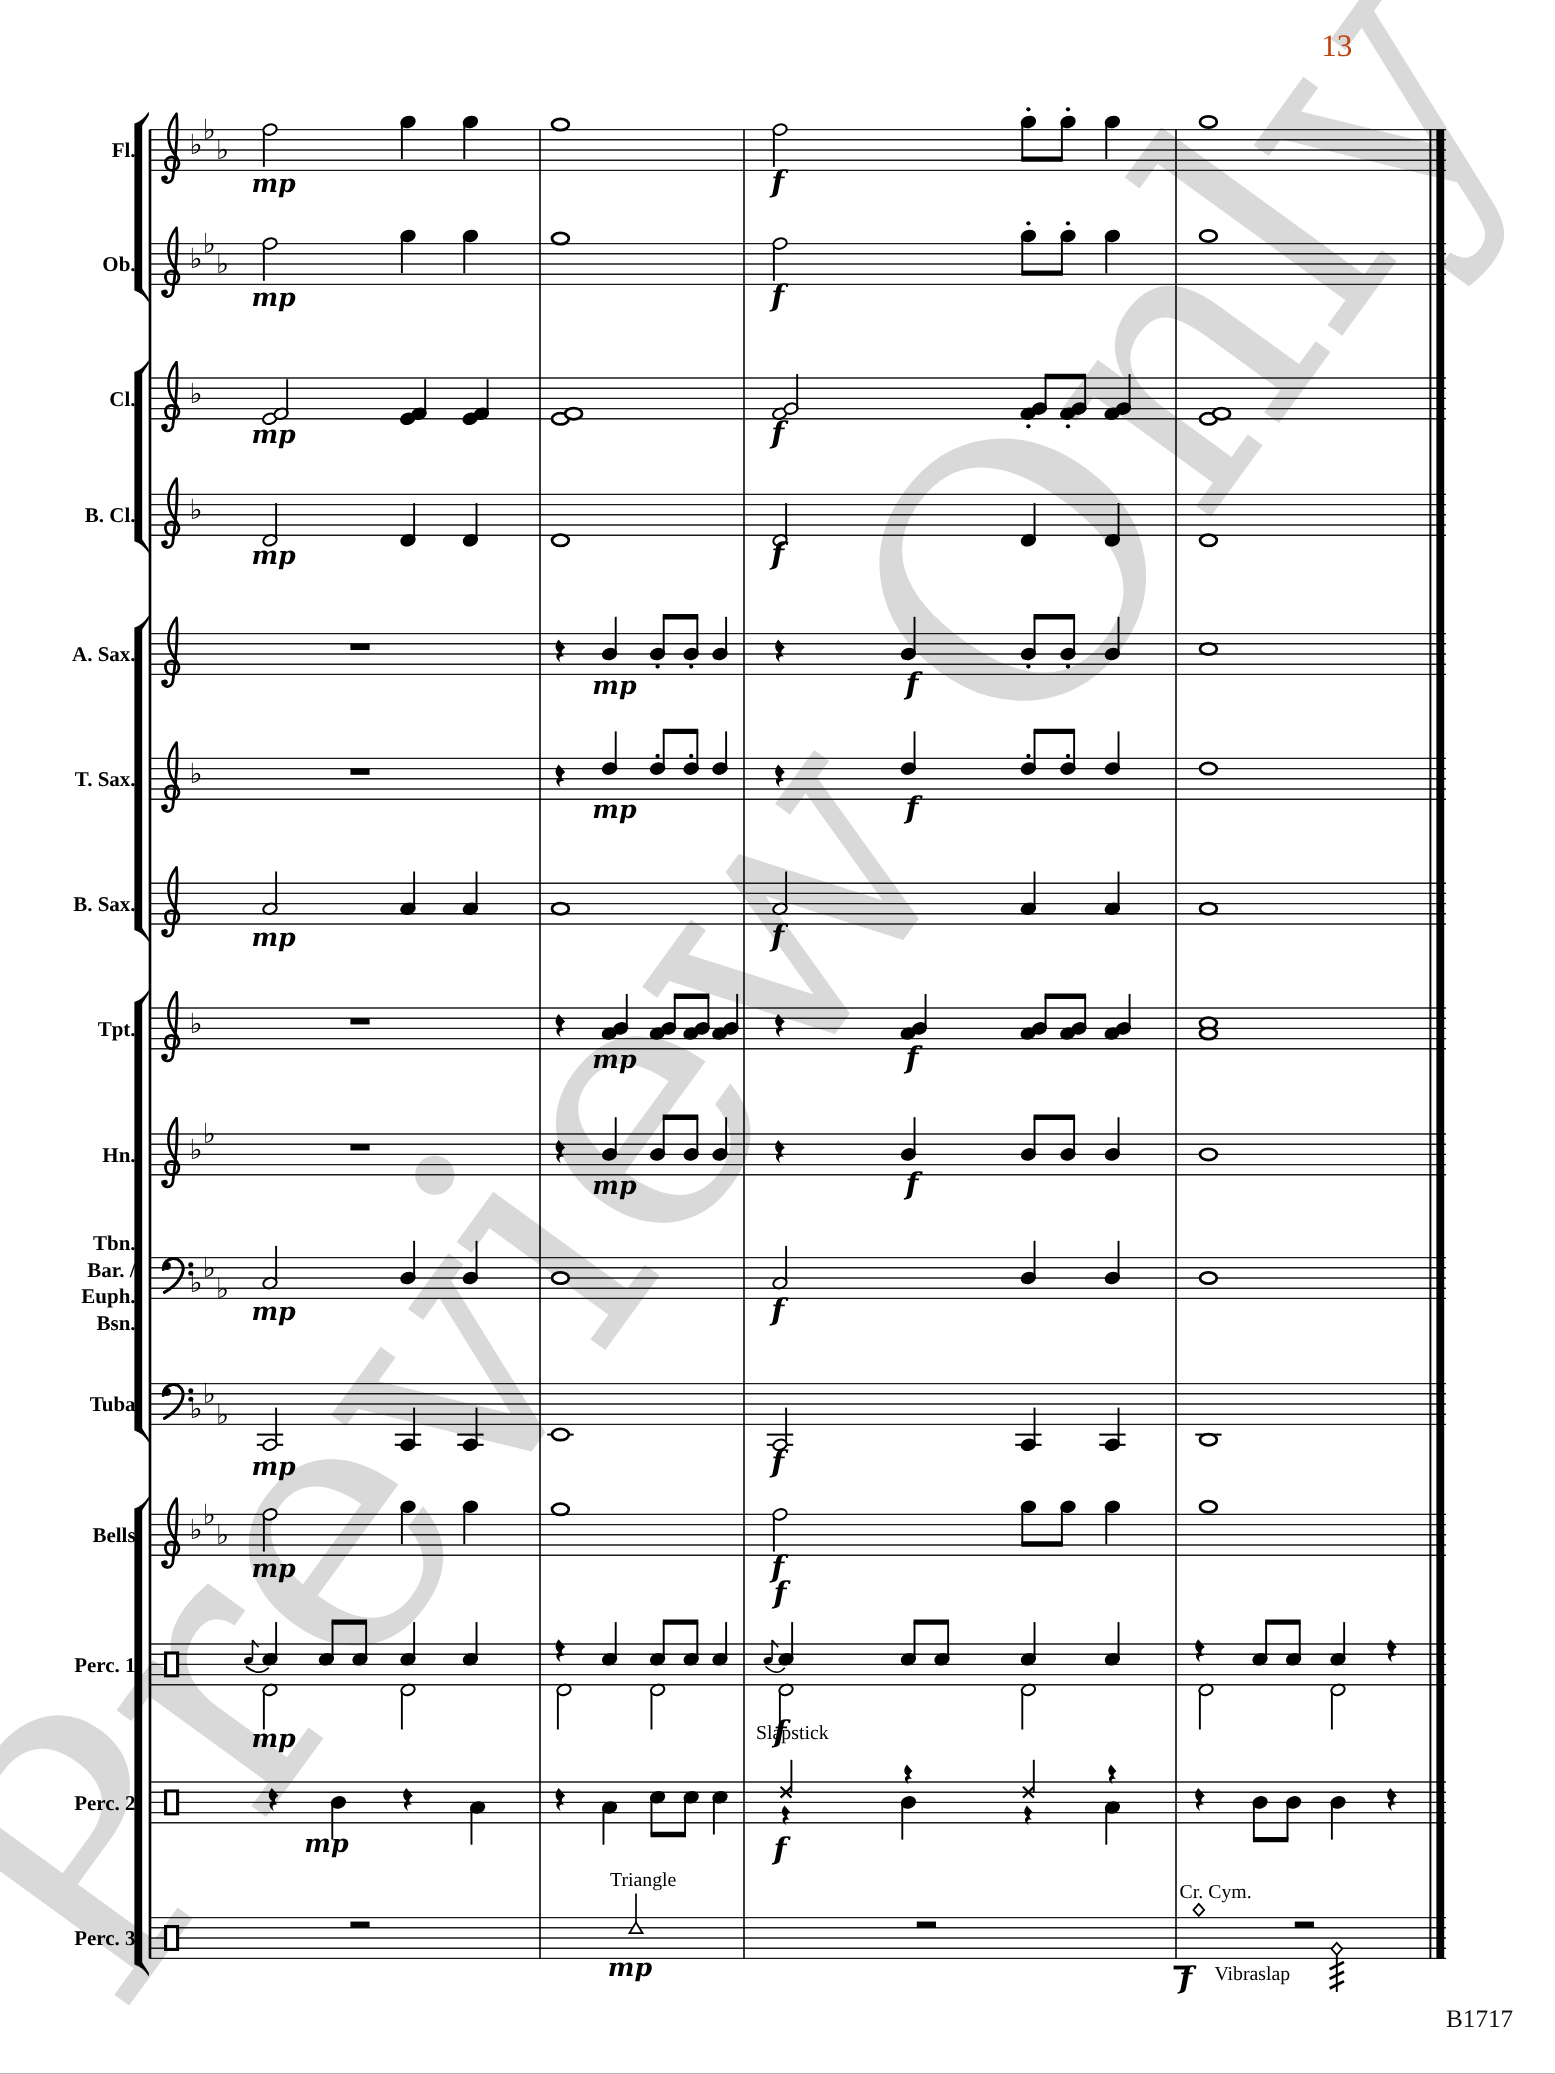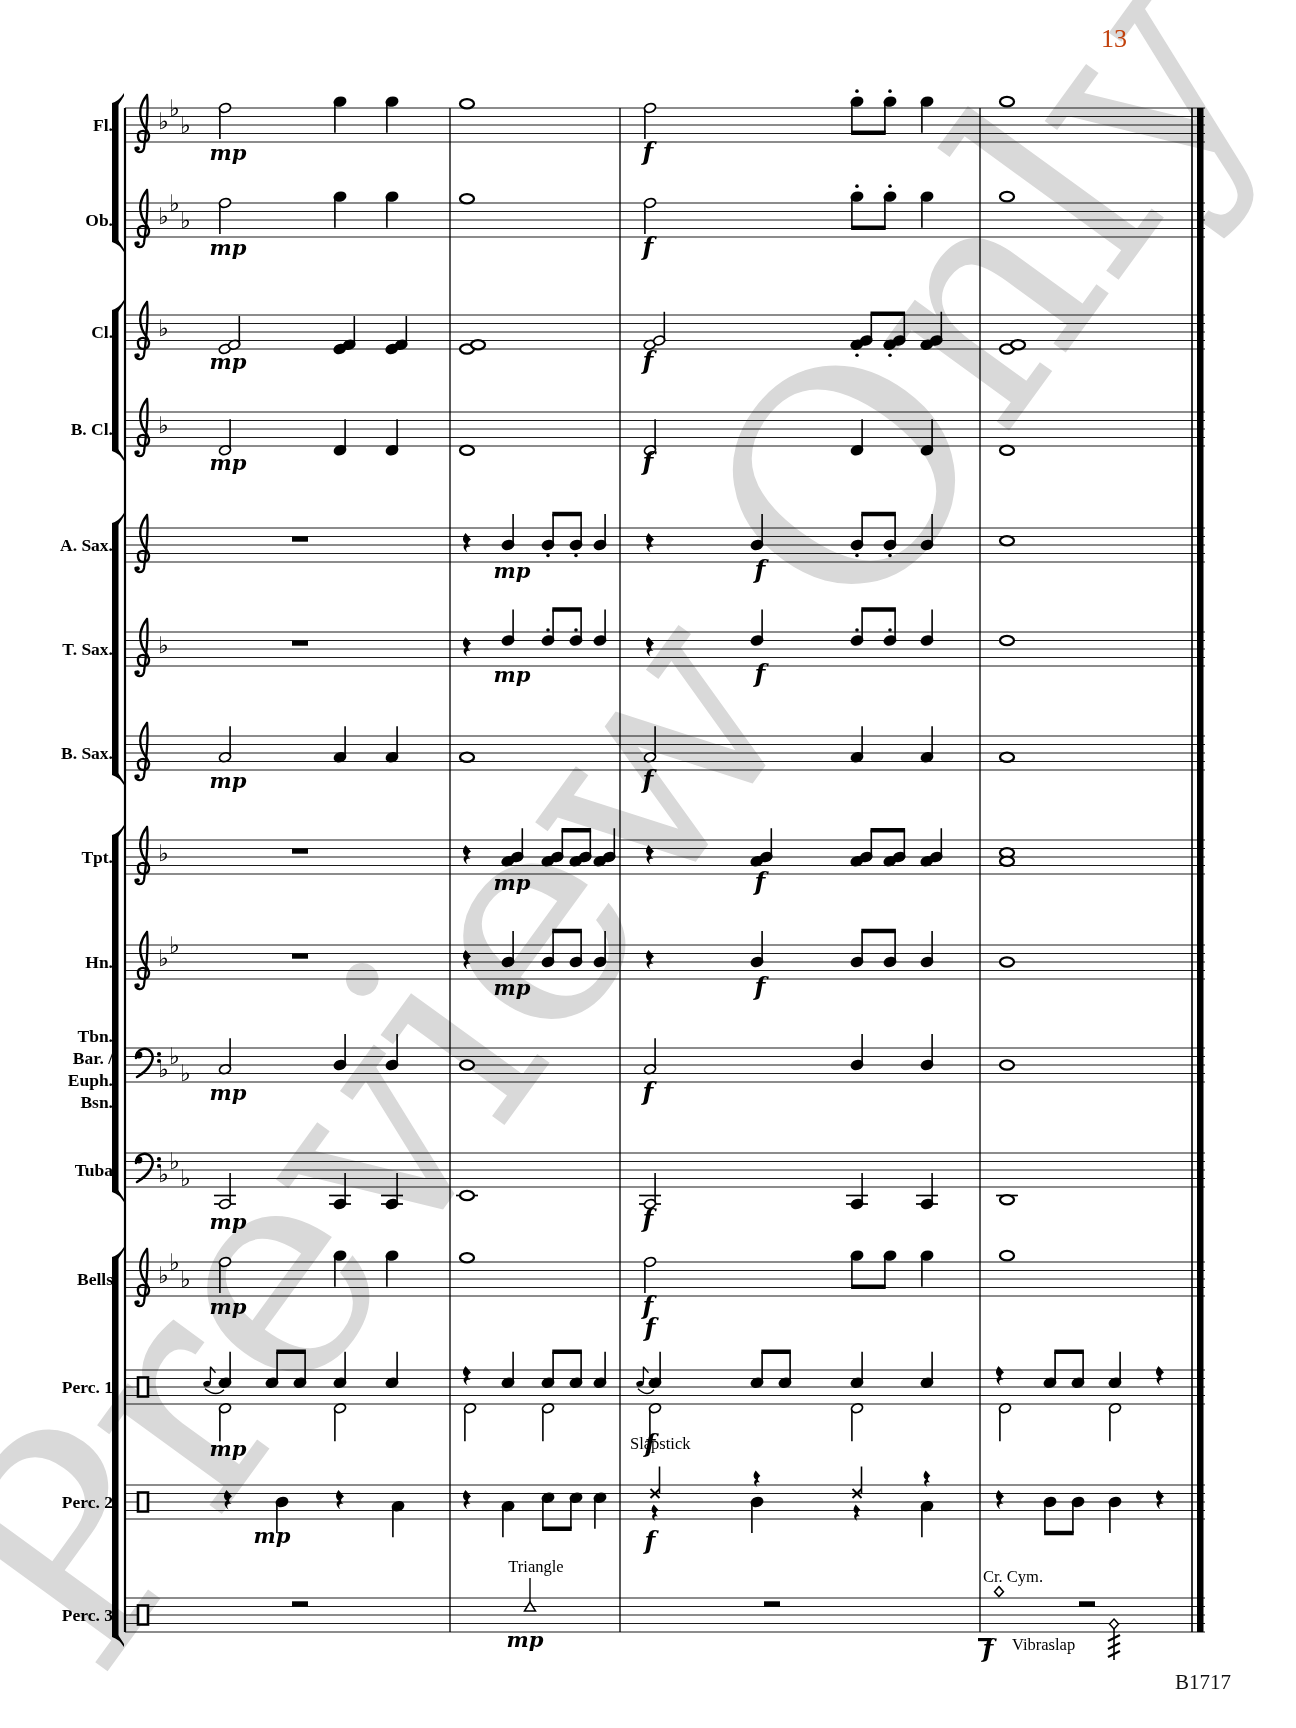--- a/index.html
+++ b/index.html
@@ -3,21 +3,21 @@
 <meta charset="utf-8">
 <style>
   html,body{margin:0;padding:0;background:#888;}
   .page{position:relative;width:1296px;height:1728px;background:#ffffff;overflow:hidden;
         font-family:"Liberation Serif","DejaVu Serif",serif;}
   .watermark{position:absolute;left:600px;top:820px;transform:translate(-50%,-50%) rotate(-54deg);
         font-family:"DejaVu Serif",serif;font-size:295px;font-weight:normal;color:#d9d9d9;
         white-space:nowrap;z-index:1;user-select:none;}
   .page-number{position:absolute;top:24px;left:1086px;width:56px;text-align:center;
         font-weight:normal;font-size:26px;color:#c2410c;z-index:3;}
-  .catalog{position:absolute;top:1670px;left:1175px;font-size:21px;color:#111;z-index:3;}
+  .catalog{position:absolute;top:1670px;left:1205px;font-size:21px;color:#111;z-index:3;}
   svg.score{position:absolute;left:0;top:0;z-index:2;}
 </style>
 </head>
 <body>
 
 <div class="page">
   <div class="watermark">Preview Only</div>
   <div class="page-number">13</div>
   <svg class="score" id="score-svg" width="1296" height="1728" viewBox="0 0 1296 1728">
       <g>

